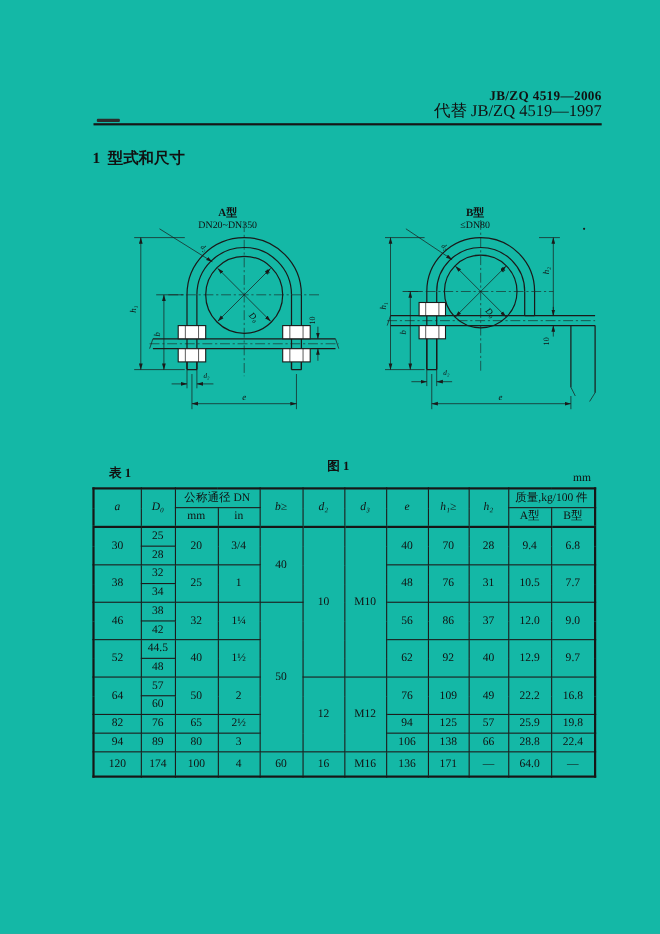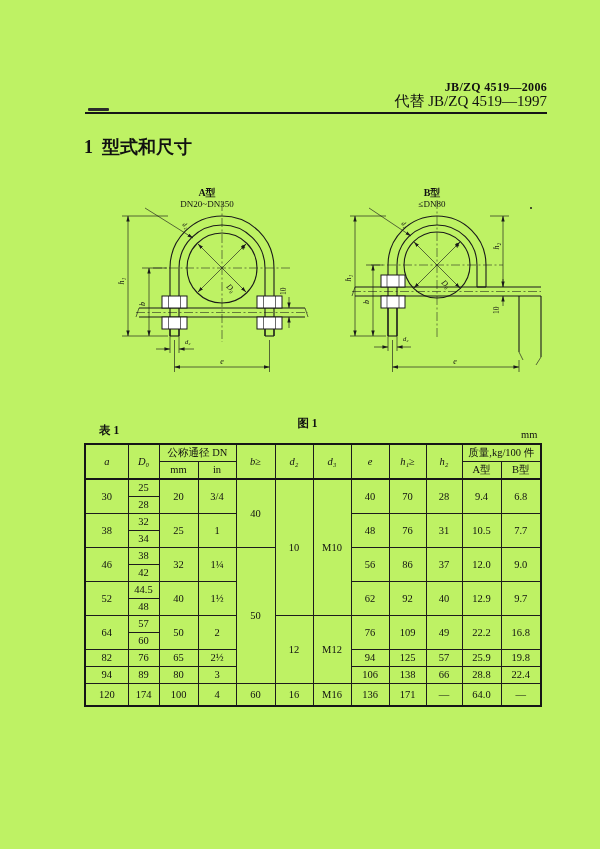--- a/index.html
+++ b/index.html
@@ -1,32 +1,32 @@
 <!DOCTYPE html>
 <html><head>
 <meta charset="utf-8">
 <style>
   html,body{margin:0;padding:0;background:#888;}
   .page{
-    position:relative;width:600px;height:849px;background:#bef264;
+    position:relative;width:600px;height:849px;background:#14b8a6;
     font-family:"Liberation Serif","DejaVu Serif",serif;color:#111;
     overflow:hidden;margin:0 auto;
   }
   
   .std-codes{position:absolute;top:80px;right:53px;text-align:right;line-height:14px;}
   .std-no{font-size:12px;font-weight:bold;letter-spacing:.3px;}
   .std-replaces{font-size:15px;}
   .doc-title{
     position:absolute;top:90px;left:85px;width:355px;text-align:center;
     font-size:16px;font-weight:bold;letter-spacing:5px;white-space:pre;
   }
   .header-rule{position:absolute;top:112px;left:85px;width:462px;height:2px;background:#161616;}
   .header-smudge{position:absolute;top:108px;left:88px;width:21px;height:3px;background:#2c2c2c;border-radius:1px;}
   
-  .sec-heading{position:absolute;top:135px;left:84px;font-size:18px;font-weight:bold;white-space:pre;}
+  .sec-heading{position:absolute;top:135px;left:84px;font-size:14px;font-weight:bold;white-space:pre;}
   .sec-para{position:absolute;top:160px;left:84px;font-size:12.5px;white-space:pre;}
   
   .figure-wrap{position:absolute;top:186px;left:105px;width:460px;height:218px;display:flex;}
   .figure-wrap svg{display:block;}
   .fig-caption{position:absolute;top:416px;left:85px;width:445px;text-align:center;font-size:11.5px;font-weight:bold;white-space:pre;}
   .tab-caption{position:absolute;top:423px;left:99px;width:445px;text-align:left;font-size:11.5px;font-weight:bold;white-space:pre;}
   .unit-label{position:absolute;top:429px;left:521px;font-size:10.5px;}
   
   .ln{stroke:#1a1a1a;stroke-width:1.1;fill:none;}
   .thin{stroke:#1a1a1a;stroke-width:.65;fill:none;}

